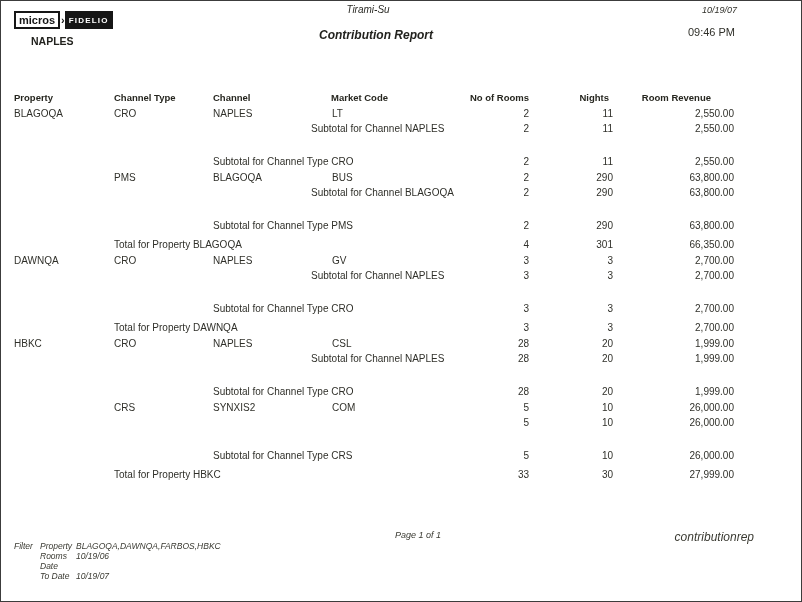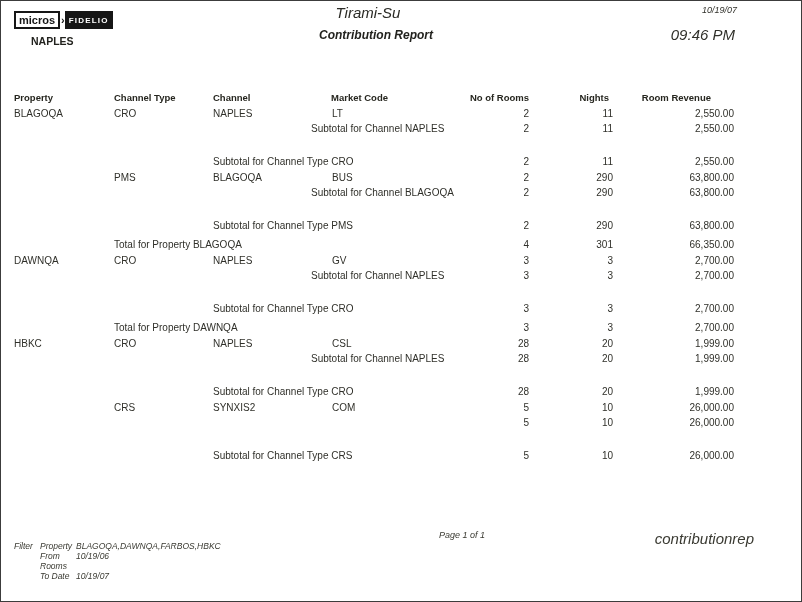--- a/index.html
+++ b/index.html
@@ -20,24 +20,24 @@
     font-weight:bold; font-size:11px; line-height:14px;
     padding:0 3px; display:flex; align-items:center;
   }
   .logo-arrow { color:#161616; font-size:11px; font-weight:bold; line-height:18px; margin:0 0 0 1px; }
   .logo-fidelio {
     background:#161616; color:#ffffff; font-weight:bold;
     font-size:8px; letter-spacing:1.2px; padding:0 4px;
     display:flex; align-items:center;
   }
   .property-code { position:absolute; left:30px; top:34px; font-weight:bold; font-size:10.5px; color:#22221e; }
-  .hotel-name { position:absolute; left:367px; top:3px; transform:translateX(-50%); font-style:italic; font-size:15px; color:#2b2b26; }
+  .hotel-name { position:absolute; left:367px; top:3px; transform:translateX(-50%); font-style:italic; font-size:10px; color:#2b2b26; }
   .report-title { position:absolute; left:375px; top:27px; transform:translateX(-50%); font-style:italic; font-weight:bold; font-size:12px; color:#22221e; }
   .hdr-date { position:absolute; right:64px; top:4px; font-style:italic; font-size:9px; }
-  .hdr-time { position:absolute; right:66px; top:25px; font-style:italic; font-size:15px;text-align:right; }
+  .hdr-time { position:absolute; right:66px; top:25px; font-size:11px;text-align:right; }
 
   
   .col-headers { position:absolute; top:90px; left:0; width:802px; height:14px; font-weight:bold; font-size:9.5px; color:#26261f; }
   .col-headers span, .row span { position:absolute; top:0; white-space:nowrap; line-height:14px; }
   .hc0 { left:13px; }
   .hc1 { left:113px; }
   .hc2 { left:212px; }
   .hc3 { left:330px; }
   .hc4 { left:420px; width:108px; text-align:right; }
   .hc5 { left:525px; width:83px; text-align:right; }
@@ -61,22 +61,22 @@
   .c-rev { left:623px; width:110px; text-align:right; }
 
   
   .footer { position:absolute; left:0; top:528px; width:802px; font-style:italic; font-size:8.5px; color:#3a3a32; }
   .filter-block { position:absolute; left:13px; top:12px; display:flex; }
   .filter-label { width:26px; }
   .filter-rows { }
   .filter-row { display:flex; line-height:10px; }
   .filter-row .f-label { width:36px; }
   .filter-row .f-value { }
-  .page-info { position:absolute; left:417px; top:1px; transform:translateX(-50%); font-size:9px;margin-left:44px; }
-  .report-id { position:absolute; right:49px; top:1px; font-size:15px; }
+  .page-info { position:absolute; left:417px; top:1px; transform:translateX(-50%); font-size:9px; }
+  .report-id { position:absolute; right:49px; top:1px; font-size:12px; }
 </style>
 </head>
 <body>
 
 <div class="page">
 
   <div class="logo">
     <span class="logo-micros">micros</span>
     <span class="logo-arrow">›</span>
     <span class="logo-fidelio">FIDELIO</span>
@@ -207,32 +207,38 @@
         <span class="c-rooms">5</span>
         <span class="c-nights">10</span>
         <span class="c-rev">26,000.00</span>
       </div>
       <div class="row sub_type">
         <span class="c-sub-type">Subtotal for Channel Type CRS</span>
         <span class="c-rooms">5</span>
         <span class="c-nights">10</span>
         <span class="c-rev">26,000.00</span>
       </div>
+      <div class="row total">
+        <span class="c-total">Total for Property HBKC</span>
+        <span class="c-rooms">33</span>
+        <span class="c-nights">30</span>
+        <span class="c-rev">27,999.00</span>
+      </div>
     </div>
 
   <div class="footer">
     <div class="filter-block">
       <span class="filter-label">Filter</span>
       <span class="filter-rows" id="filter-rows">
           <span class="filter-row">
             <span class="f-label">Property</span>
             <span class="f-value">BLAGOQA,DAWNQA,FARBOS,HBKC</span>
           </span>
           <span class="filter-row">
-            <span class="f-label">From Rooms</span>
+            <span class="f-label">Rooms Date</span>
             <span class="f-value">10/19/06</span>
           </span>
           <span class="filter-row">
             <span class="f-label">To Date</span>
             <span class="f-value">10/19/07</span>
           </span>
         </span>
     </div>
     <div class="page-info">Page 1 of 1</div>
     <div class="report-id">contributionrep</div>

